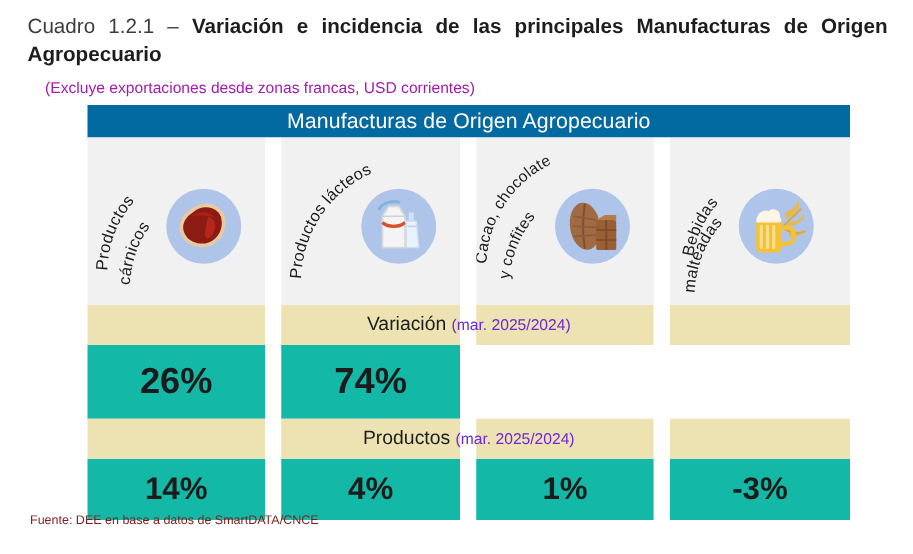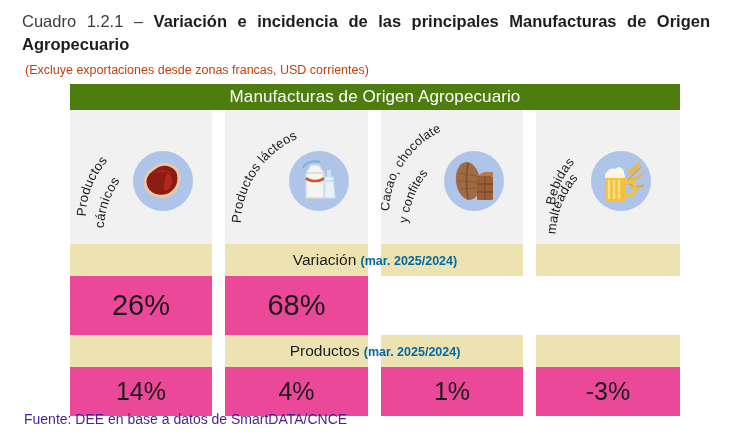--- a/index.html
+++ b/index.html
@@ -46,35 +46,35 @@
     color: #3c3c3c;
     font-weight: 400;
   }
   .doc-title .strong {
     font-weight: 700;
     color: #1d1d1d;
   }
   .doc-subtitle {
     font-size: 12.5px;
     line-height: 16px;
-    margin: 6px 0 0 7px;
-    color: #c2410c;
+    margin: 6px 0 0 18px;
+    color: #a21caf;
     font-weight: 400;
   }
 
   
   .table-wrap {
     position: absolute;
     left: 70px;
     top: 84px;
     width: 610px;
   }
 
   .table-header {
-    background: #4d7c0f;
+    background: #0369a1;
     color: #ffffff;
     text-align: center;
     font-size: 17px;
     line-height: 26px;
     height: 26px;
     letter-spacing: 0.1px;
     font-weight: 400;
   }
 
   
@@ -132,52 +132,51 @@
     width: 610px;
     height: 32px;
     line-height: 32px;
     text-align: center;
     font-size: 15.5px;
     color: #1d1d1d;
     pointer-events: none;
   }
   .band-label .sub {
     font-size: 12.5px;
-    color: #0369a1;
-    font-weight: bold;
+    color: #6d28d9;
   }
   .band-holder { position: relative; }
 
   
   .value-row-var { height: 59px; }
   .value-row-inc { height: 49px; }
   .value-cell {
-    background: #ec4899;
+    background: #14b8a6;
     display: flex;
     align-items: center;
     justify-content: center;
     color: #1b1b1b;
-    font-weight: 400;
+    font-weight: 700;
   }
   .value-row-var .value-cell {
     height: 59px;
     font-size: 29px;
   }
   .value-row-inc .value-cell {
     height: 49px;
     font-size: 25px;
   }
 
   
   .source {
     position: absolute;
     left: 24px;
     top: 411px;
-    font-size: 14px;
-    color: #4c1d95;
+    font-size: 10px;
+    color: #7f1d1d;
   }
 </style>
 </head>
 <body>
 
 <div class="page">
 
   <div class="title-block">
     <p class="doc-title">
       <span class="lead">Cuadro 1.2.1</span>
@@ -313,21 +312,21 @@
       </div>
       <div class="band-label">
         <span>Variación</span>
         <span class="sub">(mar. 2025/2024)</span>
       </div>
     </div>
 
     <div class="cols value-row-var">
       <div class="value-cell">26%</div>
       <div class="gutter"></div>
-      <div class="value-cell">68%</div>
+      <div class="value-cell">74%</div>
       <div class="gutter"></div>
       <div class="gutter"></div>
     </div>
 
     <div class="band-holder">
       <div class="cols band-row">
         <div class="band-cell"></div>
         <div class="gutter"></div>
         <div class="band-cell"></div>
         <div class="gutter"></div>

